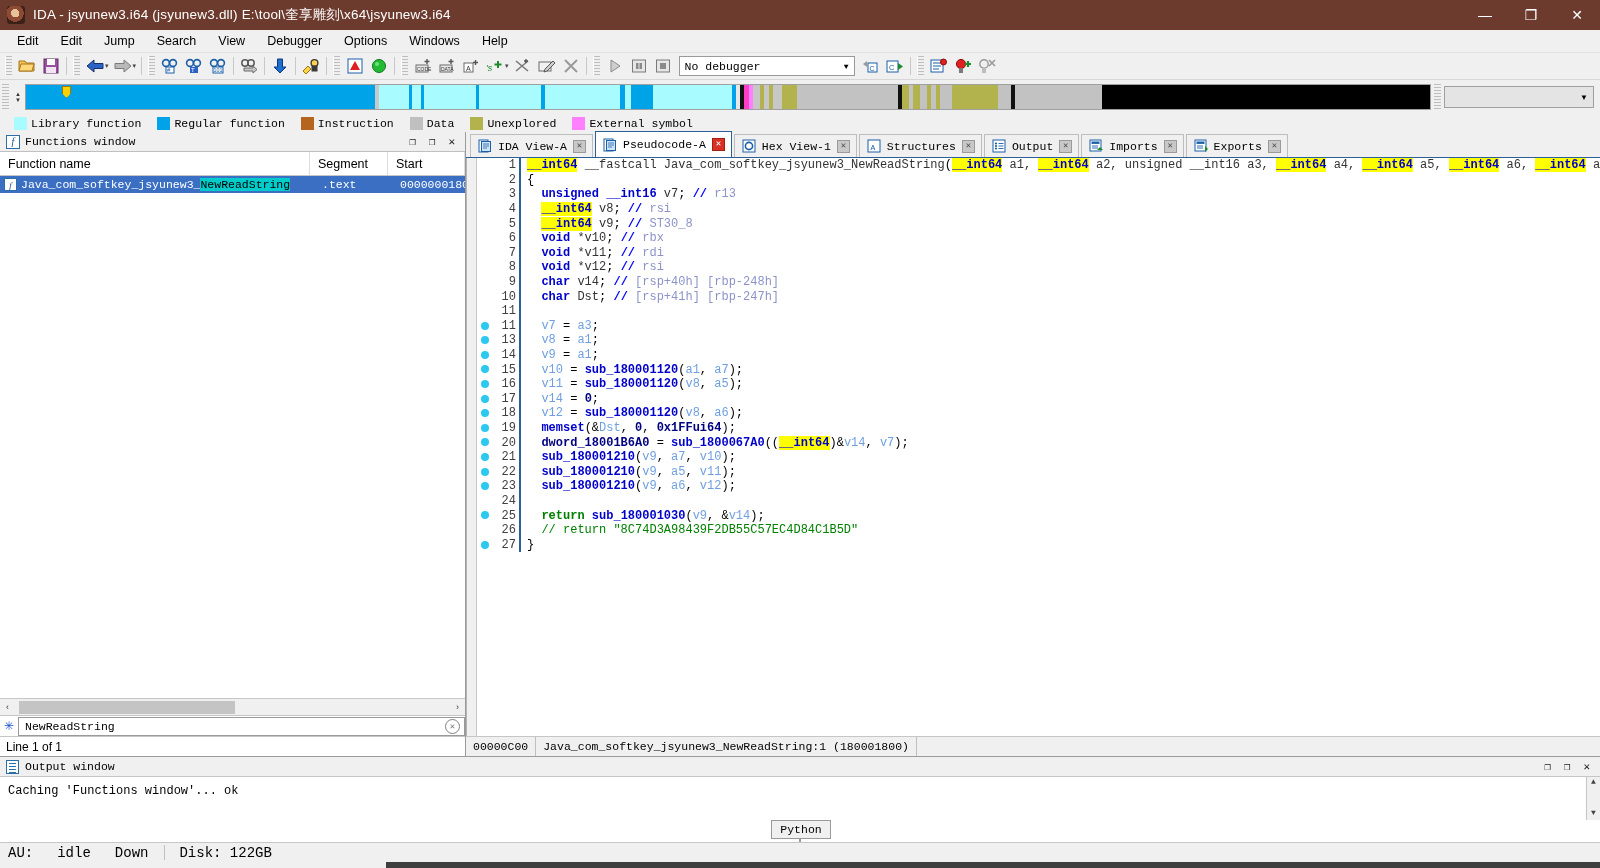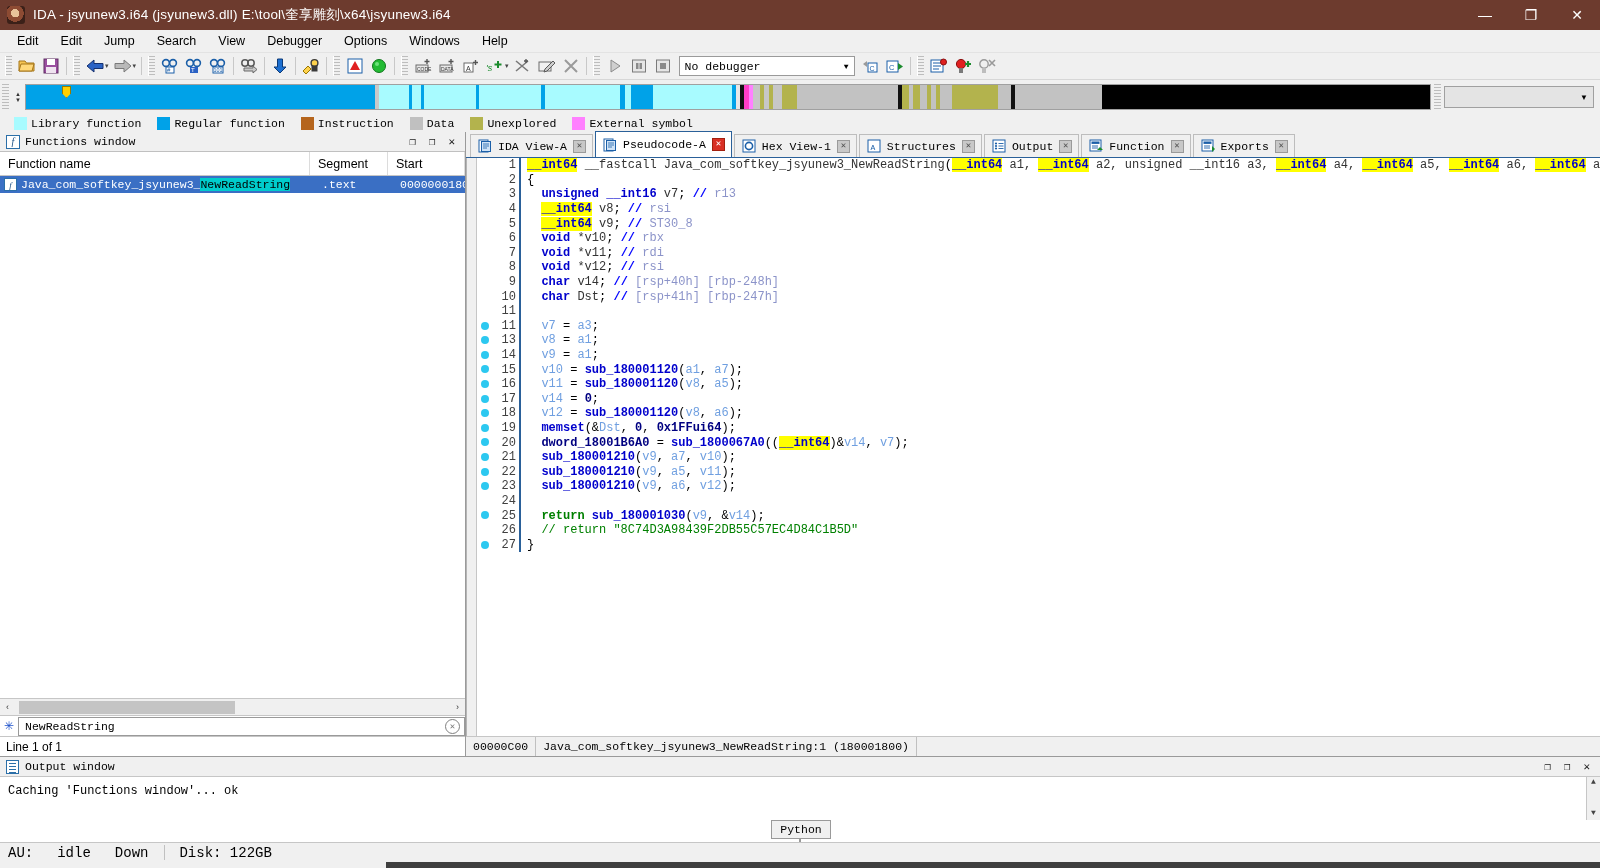--- a/index.html
+++ b/index.html
@@ -608,21 +608,21 @@
         <span>Output</span>
         <span class="tx">✕</span>
       </div>
       <div class="tab">
         <span class="tico"><svg width="14" height="14" viewBox="0 0 14 14">
               <rect x="1" y="1" width="11" height="11" fill="#fff" stroke="#1b5fa8"></rect>
               <rect x="2.5" y="2.5" width="8" height="2.4" fill="#1b5fa8"></rect>
               <path d="M3 7h6M3 9h6" stroke="#1b5fa8" stroke-width=".9"></path>
               <path d="M8 11l3-3 3 3z" fill="#1b8b2d"></path>
             </svg></span>
-        <span>Function</span>
+        <span>Imports</span>
         <span class="tx">✕</span>
       </div>
       <div class="tab">
         <span class="tico"><svg width="14" height="14" viewBox="0 0 14 14">
               <rect x="1" y="1" width="11" height="11" fill="#fff" stroke="#1b5fa8"></rect>
               <rect x="2.5" y="2.5" width="8" height="2.4" fill="#1b5fa8"></rect>
               <path d="M3 7h6M3 9h6" stroke="#1b5fa8" stroke-width=".9"></path>
               <path d="M14 10l-3-3v6z" fill="#1b8b2d"></path>
             </svg></span>
         <span>Exports</span>

